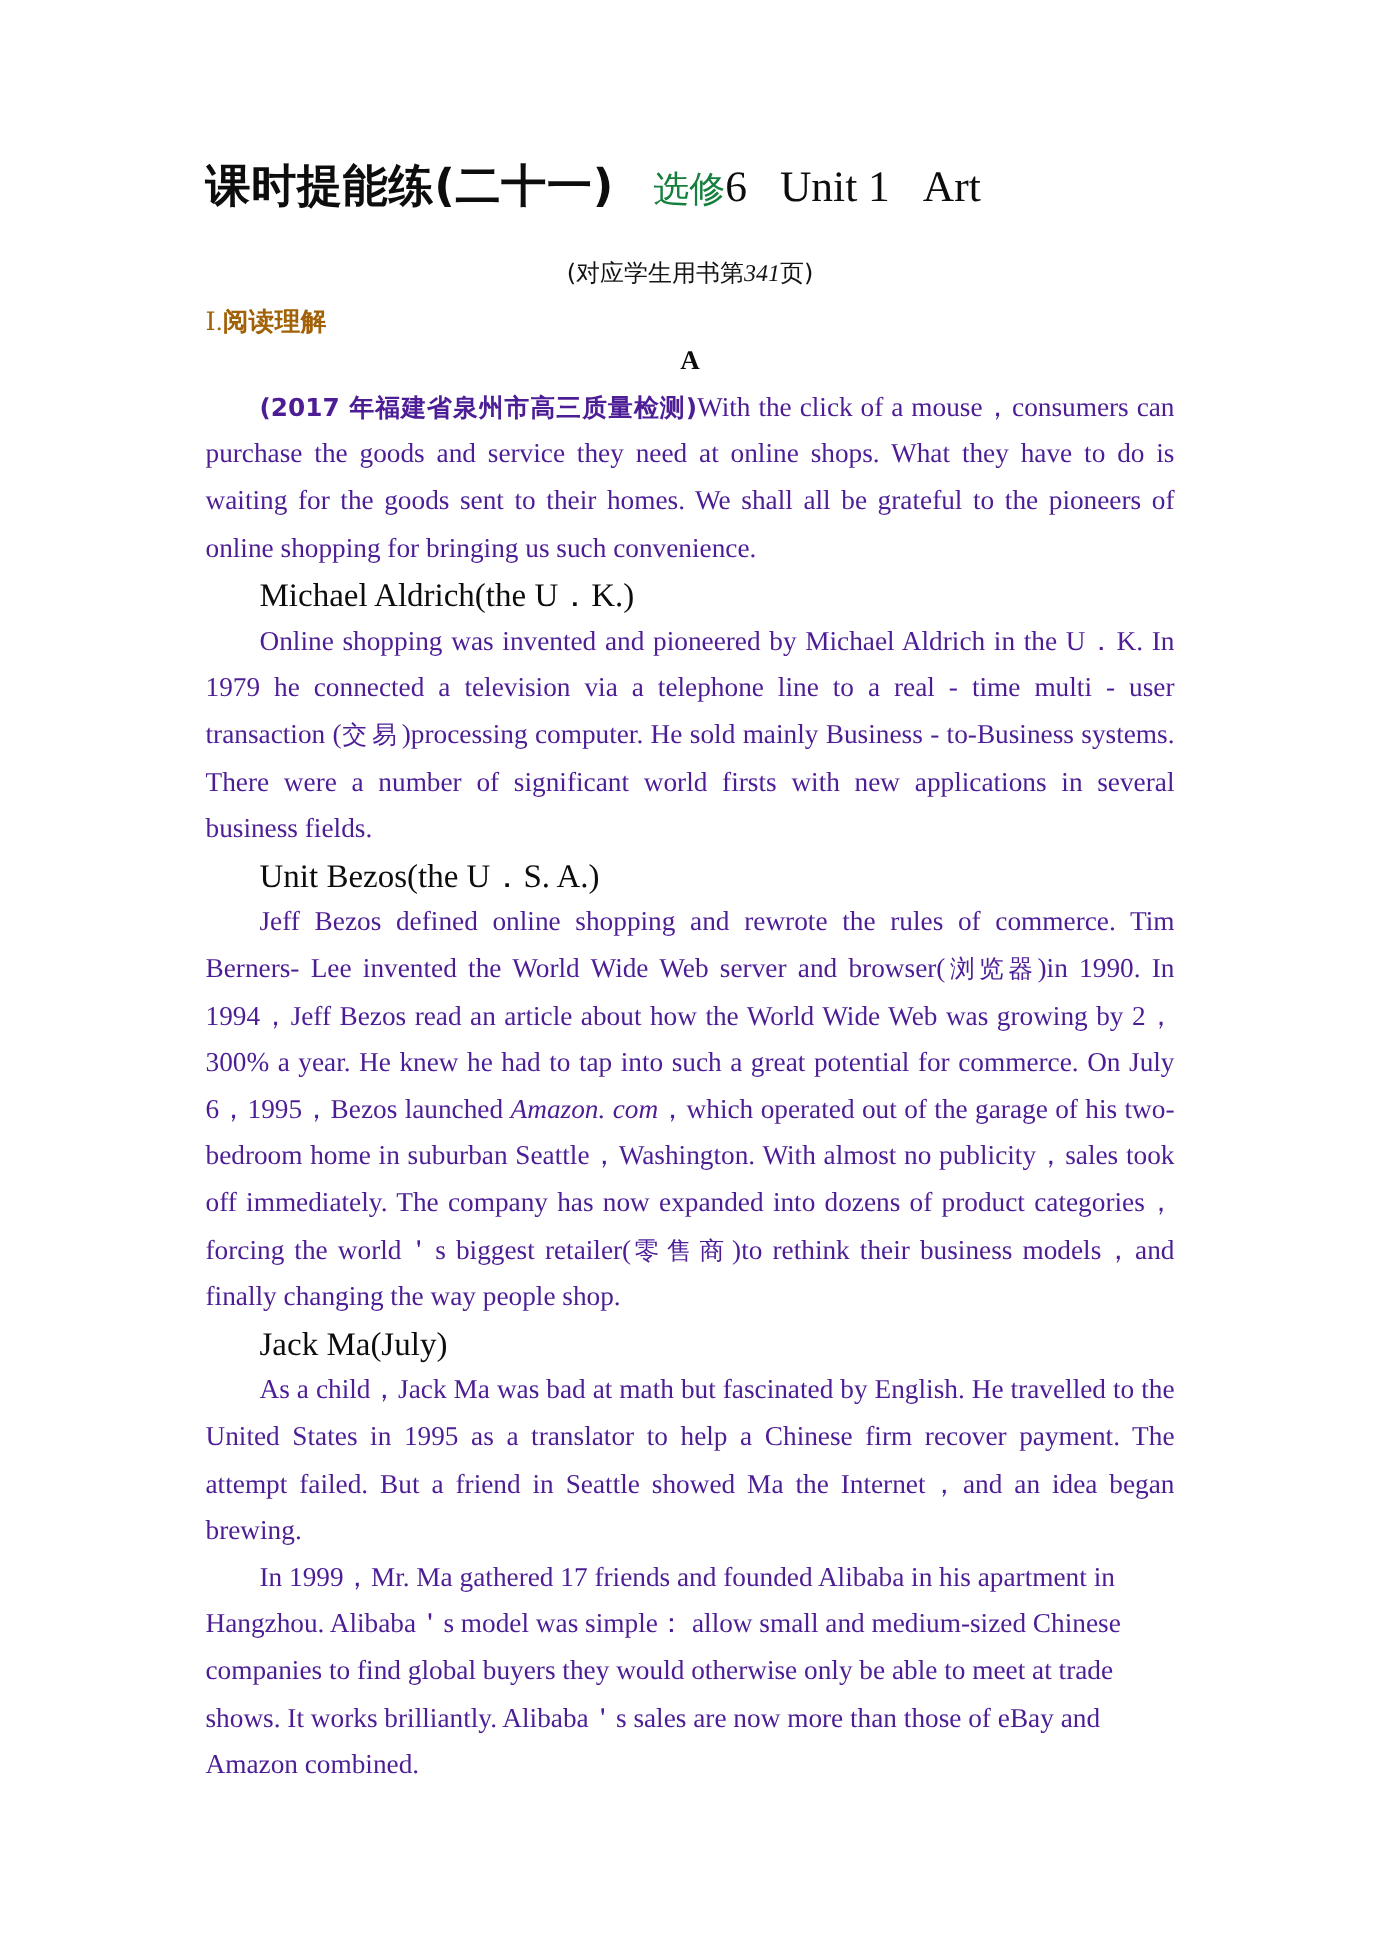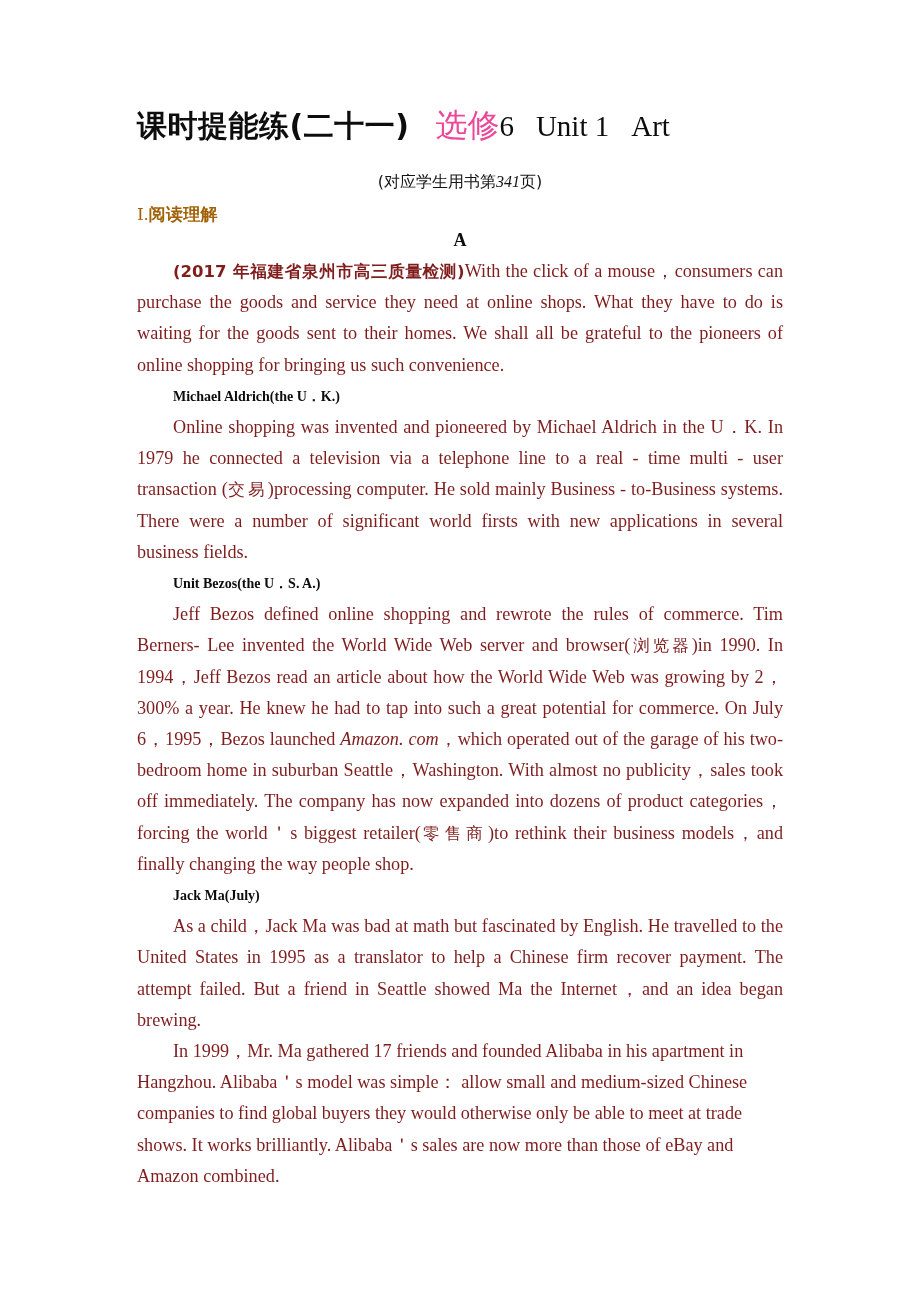--- a/index.html
+++ b/index.html
@@ -48,22 +48,22 @@
   .title-gap-md { display: inline-block; width: 22px; }
   .title-serif {
     font-family: "Liberation Serif", "DejaVu Serif", serif;
     font-weight: 400;
     font-size: 29px;
     color: #0d0d0d;
   }
   .title-cn-light {
     font-family: "DejaVu Sans", "Liberation Sans", sans-serif;
     font-weight: 400;
-    font-size: 32px;
-    color: #ec4899;
+    font-size: 24px;
+    color: #15803d;
   }
 
   .subtitle {
     position: absolute;
     left: 0;
     top: 172px;
     width: 920px;
     text-align: center;
     font-family: "DejaVu Sans", "Liberation Sans", sans-serif;
     font-size: 16px;
@@ -110,34 +110,34 @@
     width: 646px;
   }
 
   p.para {
     margin: 0;
     font-size: 18.2px;
     line-height: 31.2px;
     text-align: justify;
     text-justify: inter-word;
     text-indent: 36px;
-    color: #7f1d1d;
+    color: #4c1d95;
     -webkit-hyphens: none;
     hyphens: none;
   }
   p.para.last-left {
     text-align: left;
   }
 
   p.subhead {
     margin: 0;
-    font-size: 14px;
+    font-size: 22px;
     line-height: 31.2px;
     text-indent: 36px;
-    font-weight: 700;
+    font-weight: 400;
     color: #0d0d0d;
   }
 
   .cn {
     font-family: "DejaVu Sans", "Liberation Sans", sans-serif;
     font-size: 16.5px;
     margin-top: 48px;
   }
   .cn-b {
     font-family: "DejaVu Sans", "Liberation Sans", sans-serif;

